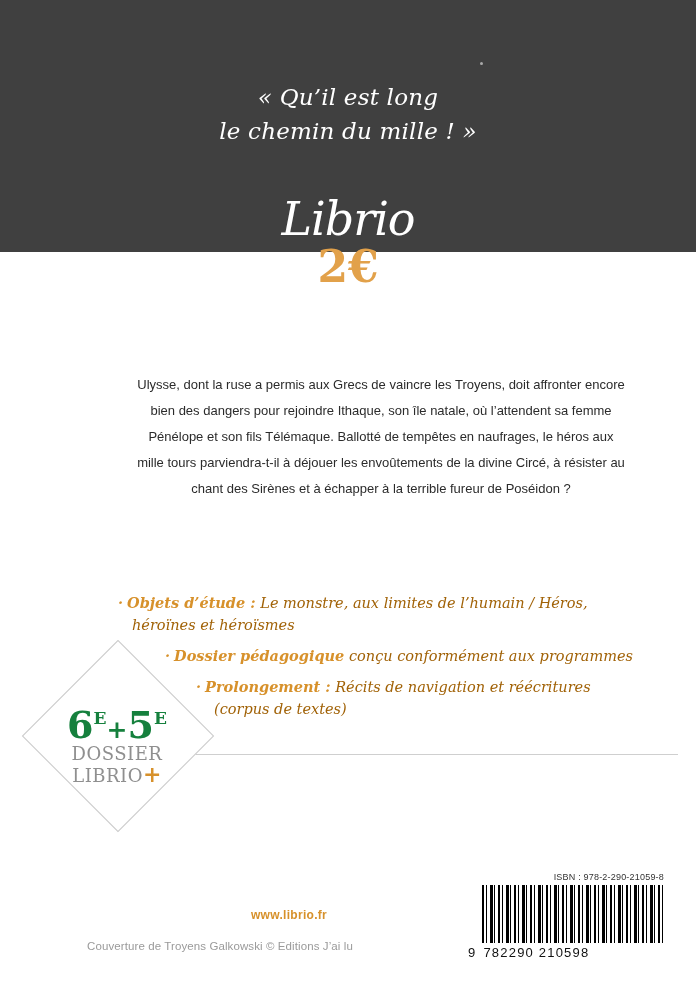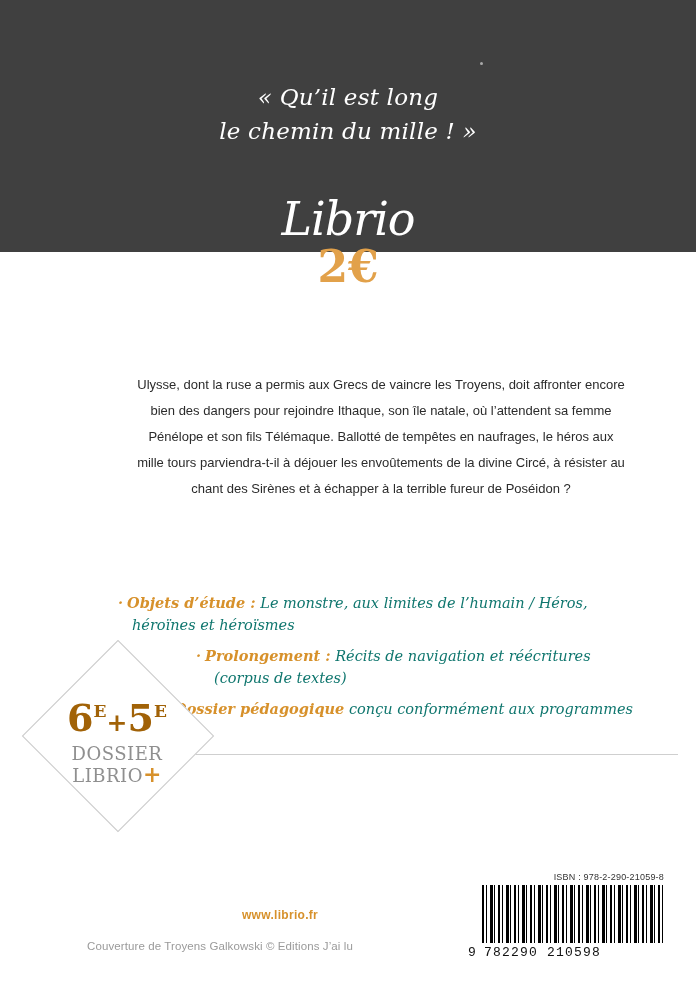--- a/index.html
+++ b/index.html
@@ -108,21 +108,21 @@
     font-weight: bold;
     margin-right: 4px;
   }
   .bullet .lead {
     color: #d7912b;
     font-weight: bold;
     font-style: italic;
     text-align: center;
   }
   .bullet .rest {
-    color: #0f766e;
+    color: #a16207;
     font-style: italic;
   }
   .b1 { margin-left: 0px; }
   .b2 { margin-left: 47px; }
   .b3 { margin-left: 78px; }
   .b1 .cont { display: block; margin-left: 14px; }
   .b3 .cont { display: block; margin-left: 18px; }
 
   
   .diamond {
@@ -148,24 +148,24 @@
     width: 190px;
     height: 190px;
     text-align: center;
   }
   .diamond .grade {
     position: absolute;
     left: 0;
     top: 52px;
     width: 190px;
     font-family: "DejaVu Serif", serif;
-    color: #a16207;
+    color: #15803d;
     font-size: 38px;
     font-weight: bold;
-    line-height: 39px;
+    line-height: 52px;
     letter-spacing: 0px;
   }
   .diamond .grade sup {
     font-size: 17px;
     vertical-align: super;
   }
   .diamond .grade .plus {
     font-size: 25px;
     vertical-align: baseline;
   }
@@ -217,21 +217,21 @@
     width: 182px;
     margin-left: 14px;
     background:
       repeating-linear-gradient(to right,
         #000 0px, #000 2px, #fff 2px, #fff 4px,
         #000 4px, #000 5px, #fff 5px, #fff 8px,
         #000 8px, #000 11px, #fff 11px, #fff 12px,
         #000 12px, #000 13px, #fff 13px, #fff 16px);
   }
   .barcode-digits {
-    font-family: Liberation Mono, monospace;
+    font-family: Liberation Sans, sans-serif;
     font-size: 13px;
     color: #111;
     letter-spacing: 1.2px;
     margin-top: 2px;
   }
   .barcode-digits .lead9 {
     margin-right: 7px;
   }
 
   
@@ -239,20 +239,21 @@
     position: absolute;
     left: 0;
     top: 908px;
     width: 560px;
     text-align: center;
     font-family: "Liberation Sans", sans-serif;
     font-size: 12px;
     color: #d7912b;
     font-weight: bold;
     letter-spacing: 0.3px;
+    padding-left: 9px;
   }
   .credit {
     position: absolute;
     left: 0;
     top: 940px;
     width: 440px;
     text-align: center;
     font-family: "Liberation Sans", sans-serif;
     font-size: 11.5px;
     color: #9a9a9a;
@@ -289,27 +290,27 @@
 
   <div class="blurb">Ulysse, dont la ruse a permis aux Grecs de vaincre les Troyens, doit affronter encore bien des dangers pour rejoindre Ithaque, son île natale, où l’attendent sa femme Pénélope et son fils Télémaque. Ballotté de tempêtes en naufrages, le héros aux mille tours parviendra-t-il à déjouer les envoûtements de la divine Circé, à résister au chant des Sirènes et à échapper à la terrible fureur de Poséidon ?</div>
 
   <div class="bullets">
 
     <div class="bullet b1">
       <span class="dot">·</span><span class="lead">Objets d’étude :</span><span class="rest"> Le monstre, aux limites de l’humain / Héros,</span>
       <span class="cont rest">héroïnes et héroïsmes</span>
     </div>
 
+    <div class="bullet b2">
+      <span class="dot">·</span><span class="lead">Dossier pédagogique</span><span class="rest"> conçu conformément aux programmes</span>
+    </div>
+
     <div class="bullet b3">
       <span class="dot">·</span><span class="lead">Prolongement :</span><span class="rest"> Récits de navigation et réécritures</span>
       <span class="cont rest">(corpus de textes)</span>
-    </div>
-
-    <div class="bullet b2">
-      <span class="dot">·</span><span class="lead">Dossier pédagogique</span><span class="rest"> conçu conformément aux programmes</span>
     </div>
 
   </div>
 
   <div class="sep-line"></div>
 
   <div class="diamond">
     <div class="shape"></div>
     <div class="inner">
       <div class="grade">

